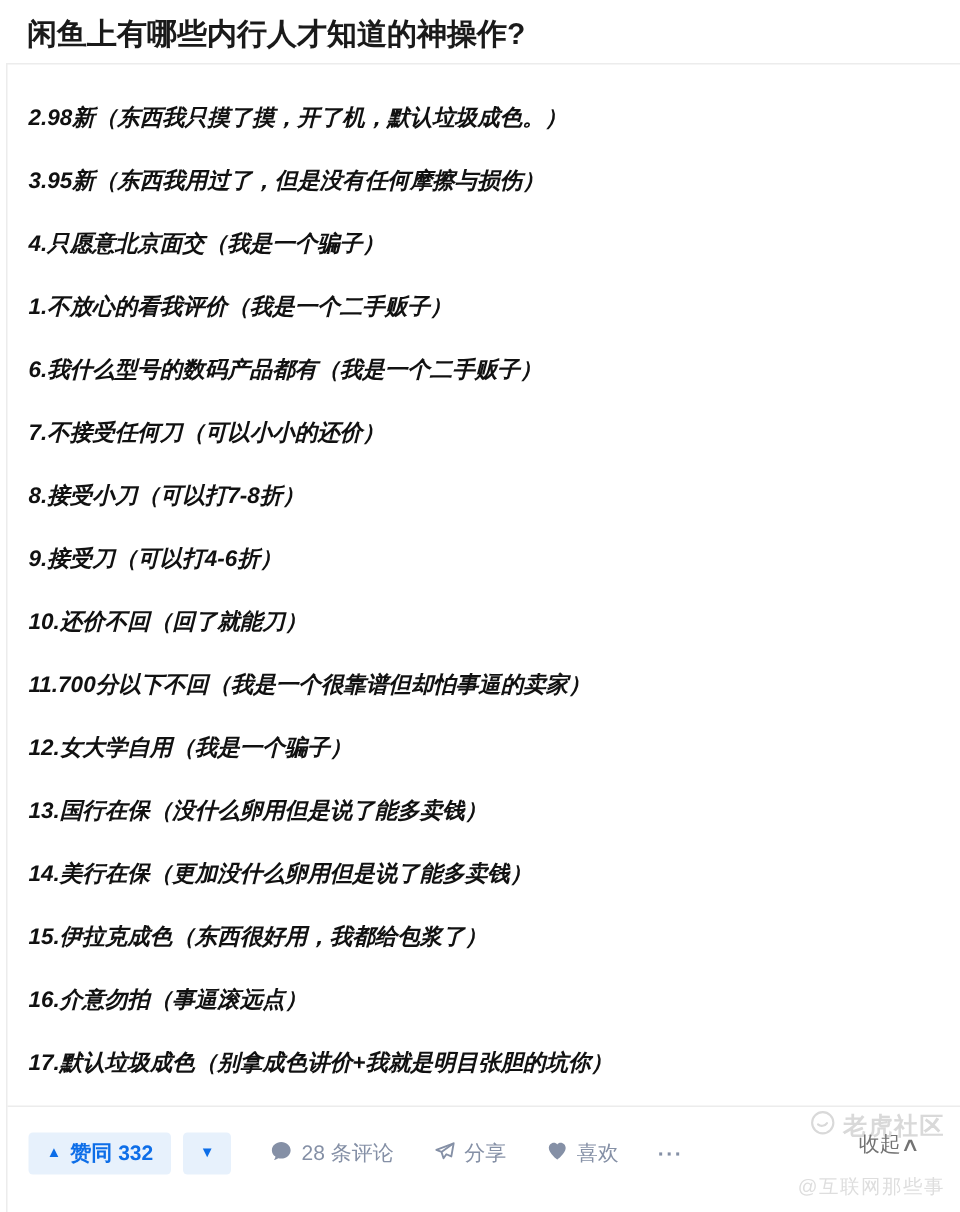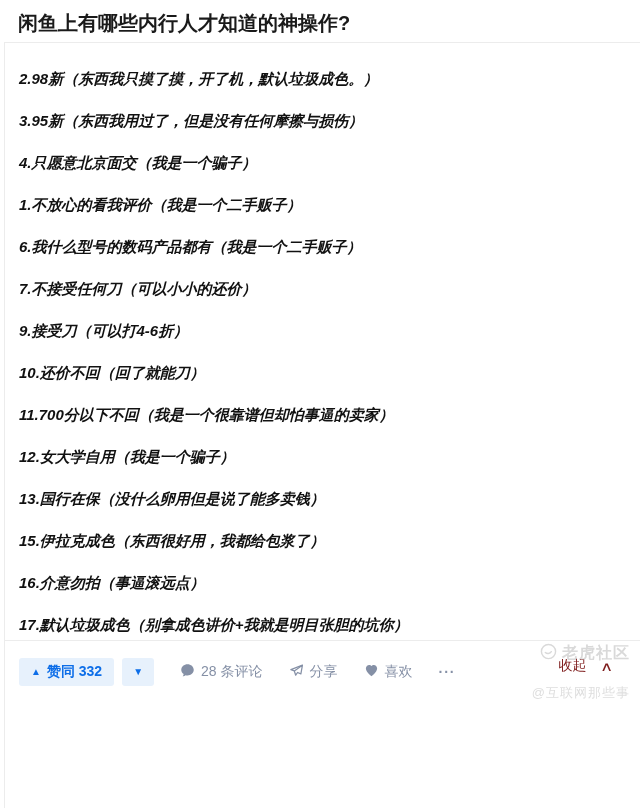--- a/index.html
+++ b/index.html
@@ -32,21 +32,21 @@
     box-sizing:border-box;
   }
   .answer-content p{
     margin:0 0 22px 0;
     font-style:italic;
     font-weight:700;
     font-size:15px;
     line-height:20px;
     color:#111111;
   }
-  .answer-content p:last-child{margin-bottom:3px;}
+  .answer-content p:last-child{margin-bottom:16px;}
   .action-bar{
     position:relative;
     display:flex;
     align-items:center;
     padding:12px 18px 0 14px;
     height:37px;
   }
   .vote-btn{
     display:inline-flex;
     align-items:center;
@@ -75,22 +75,22 @@
     white-space:nowrap;
   }
   .act svg{flex:0 0 auto;}
   .act.more{font-weight:700;letter-spacing:1px;}
   .collapse-ctl{
     position:absolute;
     right:28px;
     top:16px;
     display:inline-flex;
     align-items:center;
-    gap:16px;
-    color:#7f1d1d;
+    gap:2px;
+    color:#737373;
     font-size:14px;
     z-index:2;
     cursor:pointer;
   }
   .collapse-ctl .chev{font-size:13px;transform:scaleX(1.4);display:inline-block;}
   .watermark{
     position:absolute;
     right:10px;
     top:2px;
     text-align:right;
@@ -120,25 +120,27 @@
 <h1 class="page-title">闲鱼上有哪些内行人才知道的神操作?</h1>
 
 <div class="answer-card">
   <div class="answer-content">
     <p>2.98新（东西我只摸了摸，开了机，默认垃圾成色。）</p>
     <p>3.95新（东西我用过了，但是没有任何摩擦与损伤）</p>
     <p>4.只愿意北京面交（我是一个骗子）</p>
     <p>1.不放心的看我评价（我是一个二手贩子）</p>
     <p>6.我什么型号的数码产品都有（我是一个二手贩子）</p>
     <p>7.不接受任何刀（可以小小的还价）</p>
+    <p>8.接受小刀（可以打7-8折）</p>
     <p>9.接受刀（可以打4-6折）</p>
     <p>10.还价不回（回了就能刀）</p>
     <p>11.700分以下不回（我是一个很靠谱但却怕事逼的卖家）</p>
     <p>12.女大学自用（我是一个骗子）</p>
     <p>13.国行在保（没什么卵用但是说了能多卖钱）</p>
+    <p>14.美行在保（更加没什么卵用但是说了能多卖钱）</p>
     <p>15.伊拉克成色（东西很好用，我都给包浆了）</p>
     <p>16.介意勿拍（事逼滚远点）</p>
     <p>17.默认垃圾成色（别拿成色讲价+我就是明目张胆的坑你）</p>
   </div>
 
   <div class="action-bar">
     <button class="vote-btn up">
       <span class="tri">▲</span>
       <span>赞同 332</span>
     </button>

